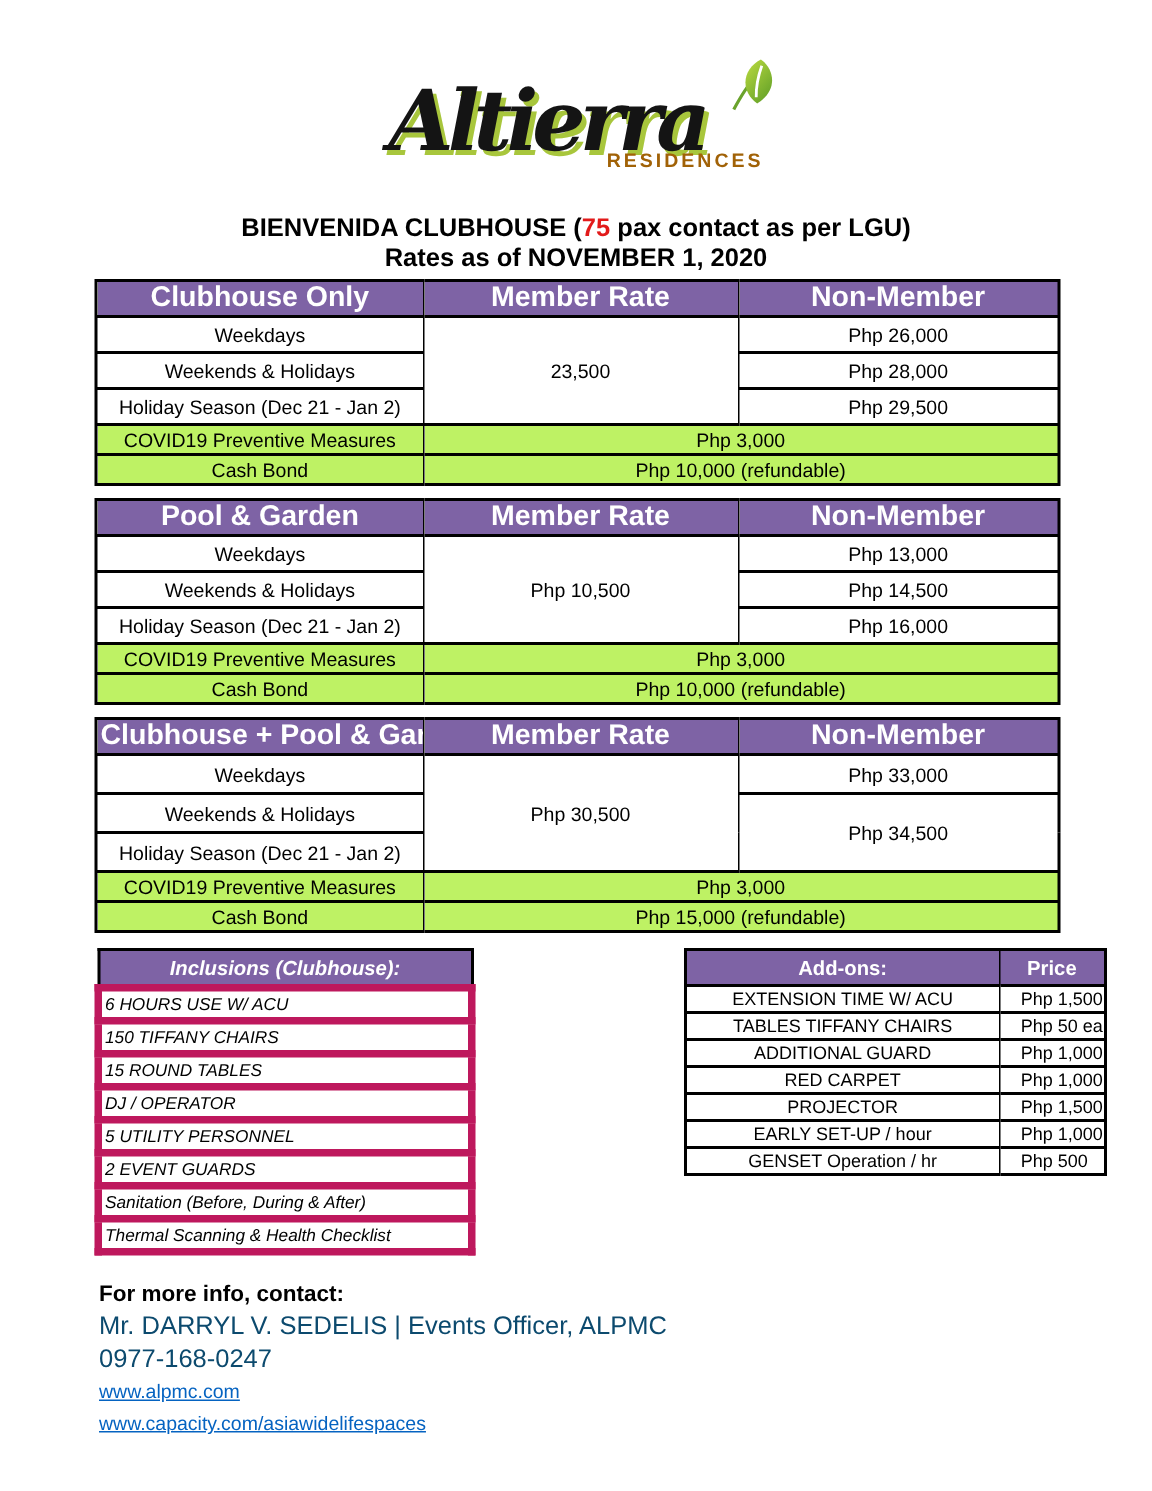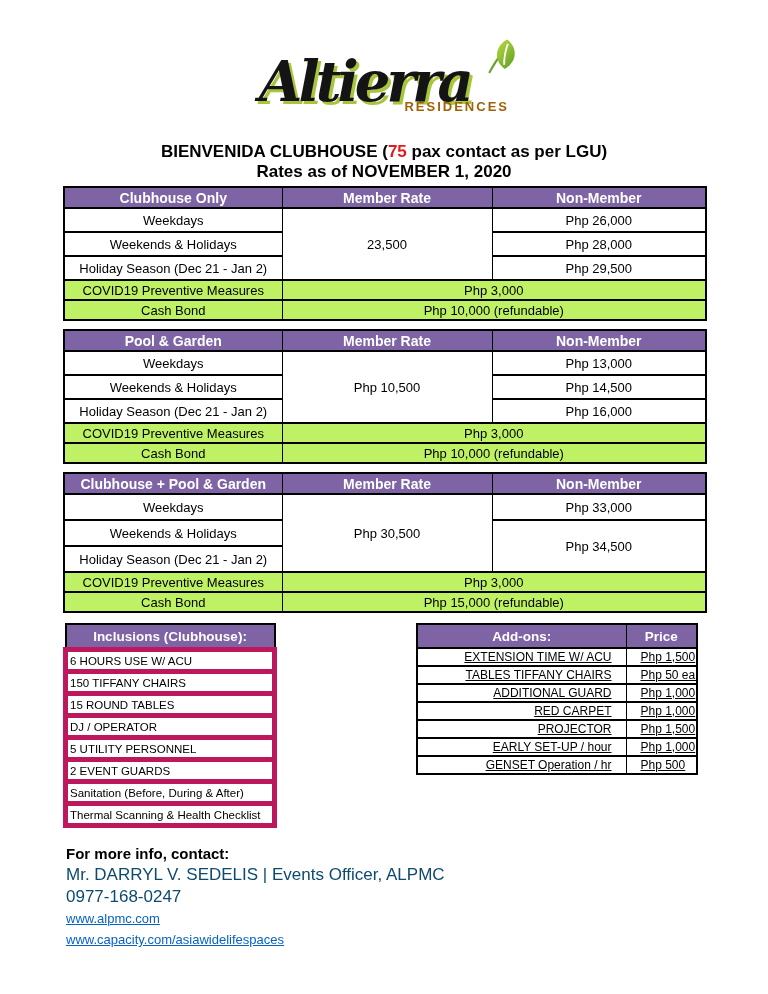--- a/index.html
+++ b/index.html
@@ -25,44 +25,44 @@
   .title{ text-align:center;font-size:17px;font-weight:bold;margin-top:4px;line-height:20px;}
   .title .red{color:#e21a1a;}
   .subtitle{text-align:center;font-size:17px;font-weight:bold;line-height:20px;}
   
   table{border-collapse:collapse;table-layout:fixed;}
   .rate-table{width:642px;margin:4px 0 8px 63px;border:2px solid #000;}
   .rate-table th,.rate-table td{
     border:1px solid #000;border-top-width:2px;border-bottom-width:2px;
     text-align:center;vertical-align:middle;padding:0 2px;overflow:hidden;white-space:nowrap;
   }
-  .rate-table th{background:#7e63a5;color:#fff;font-size:14px;font-weight:bold;height:19px;}
+  .rate-table th{background:#7e63a5;color:#fff;font-size:19px;font-weight:bold;height:19px;}
   .rate-table td{font-size:13px;height:22px;}
   .rate-table.tall td{height:24px;}
   .rate-table td.gray{background:#bef264;height:18px;}
   .col-label{width:218px;}.col-member{width:210px;}.col-non{width:214px;}
   
   .bottom{display:flex;align-items:flex-start;margin:10px 0 0 63px;}
-  .inclusions-table{width:214px;border:2px solid #000;}
+  .inclusions-table{width:254px;border:2px solid #000;font-style:italic;}
   .inclusions-table th{
     background:#7e63a5;color:#fff;font-size:13.5px;font-weight:bold;height:20px;
     border:1px solid #000;border-bottom-width:2px;
   }
   .inclusions-table td{
     border:5px solid #be185d;font-size:11.5px;height:15px;
     padding:1px 2px;white-space:nowrap;overflow:hidden;
   }
   .addons-table{width:280px;margin-left:139px;border:2px solid #000;}
   .addons-table th{
     background:#7e63a5;color:#fff;font-size:13.5px;font-weight:bold;height:20px;
     border:1px solid #000;border-bottom-width:2px;
   }
   .addons-table td{
     border:1px solid #000;border-top-width:2px;border-bottom-width:2px;
-    text-align:right;font-size:12px;height:16px;padding:0 14px;white-space:nowrap;overflow:hidden;text-decoration:underline;
+    text-align:center;font-size:12px;height:16px;padding:0 14px;white-space:nowrap;overflow:hidden;
   }
   .addons-label{width:209px;}.addons-price{width:71px;}
   
   .contact{margin:16px 0 0 66px;}
   .contact-heading{font-size:15px;font-weight:bold;line-height:20px;}
   .contact-line{font-size:17px;line-height:22px;color:#0c4a6e;}
   .contact-link{display:block;font-size:13px;line-height:21px;color:#0563c1;
     text-decoration:underline;cursor:pointer;width:fit-content;}
 </style>
 </head>

